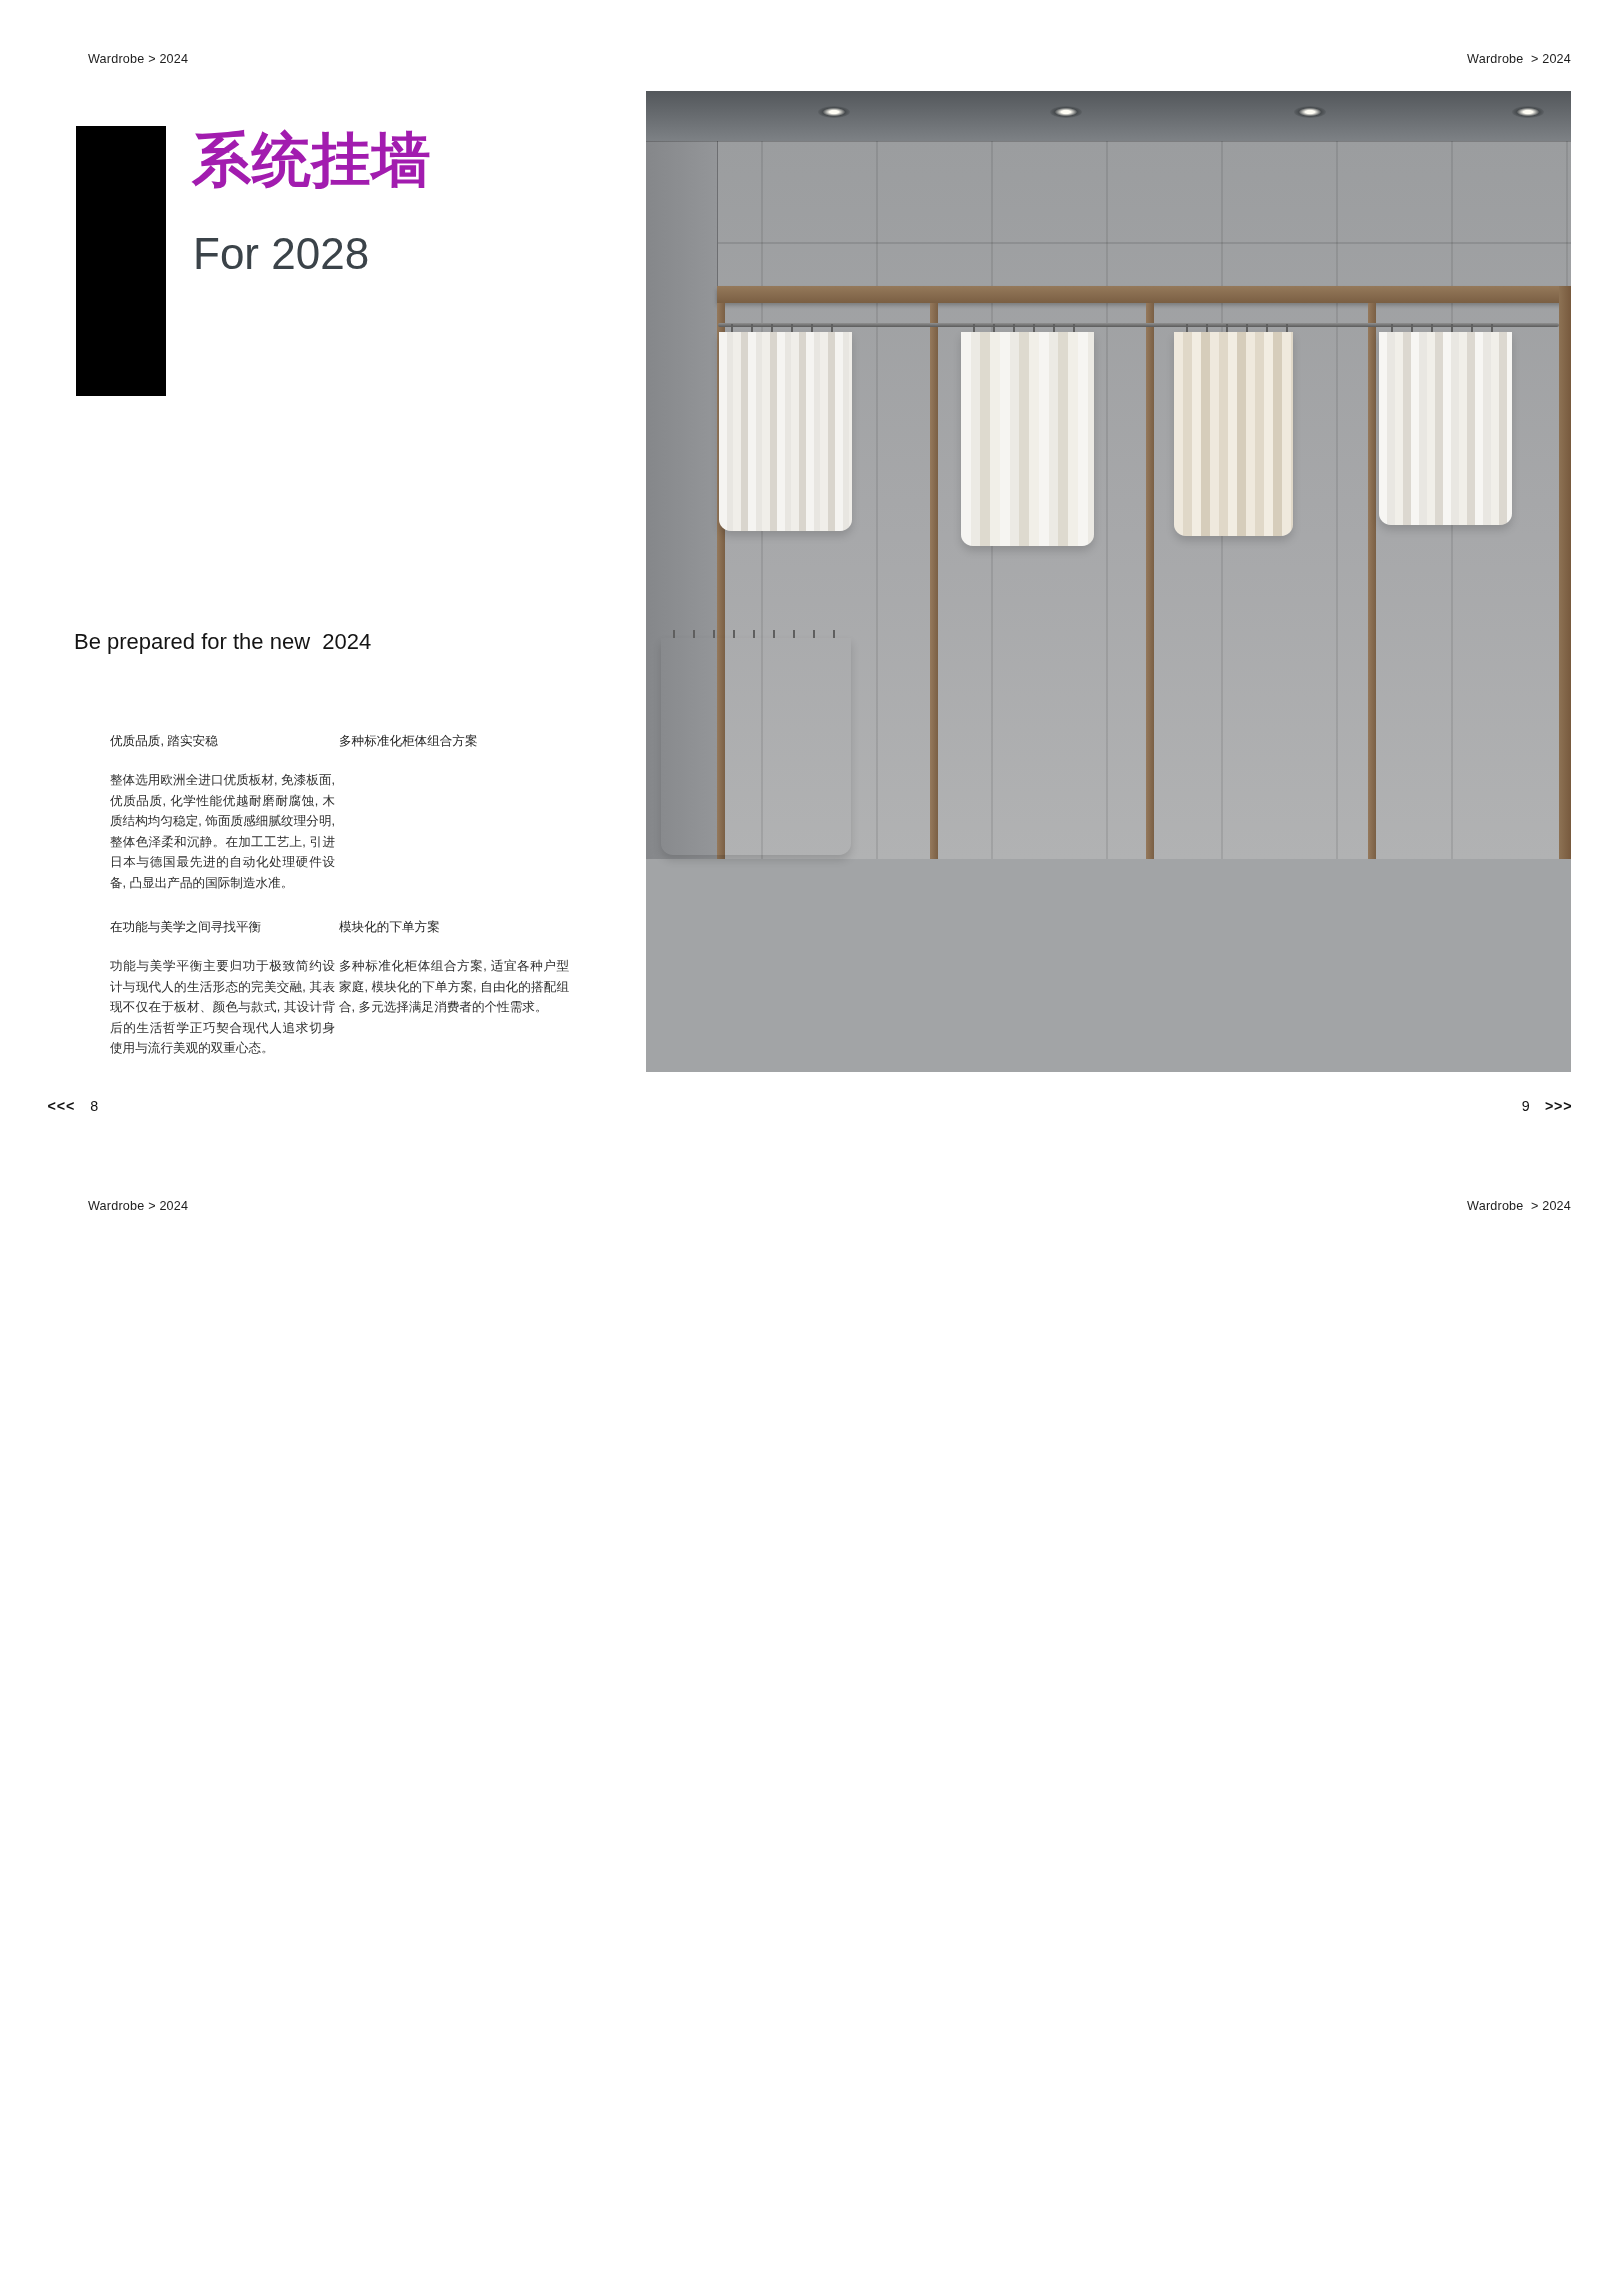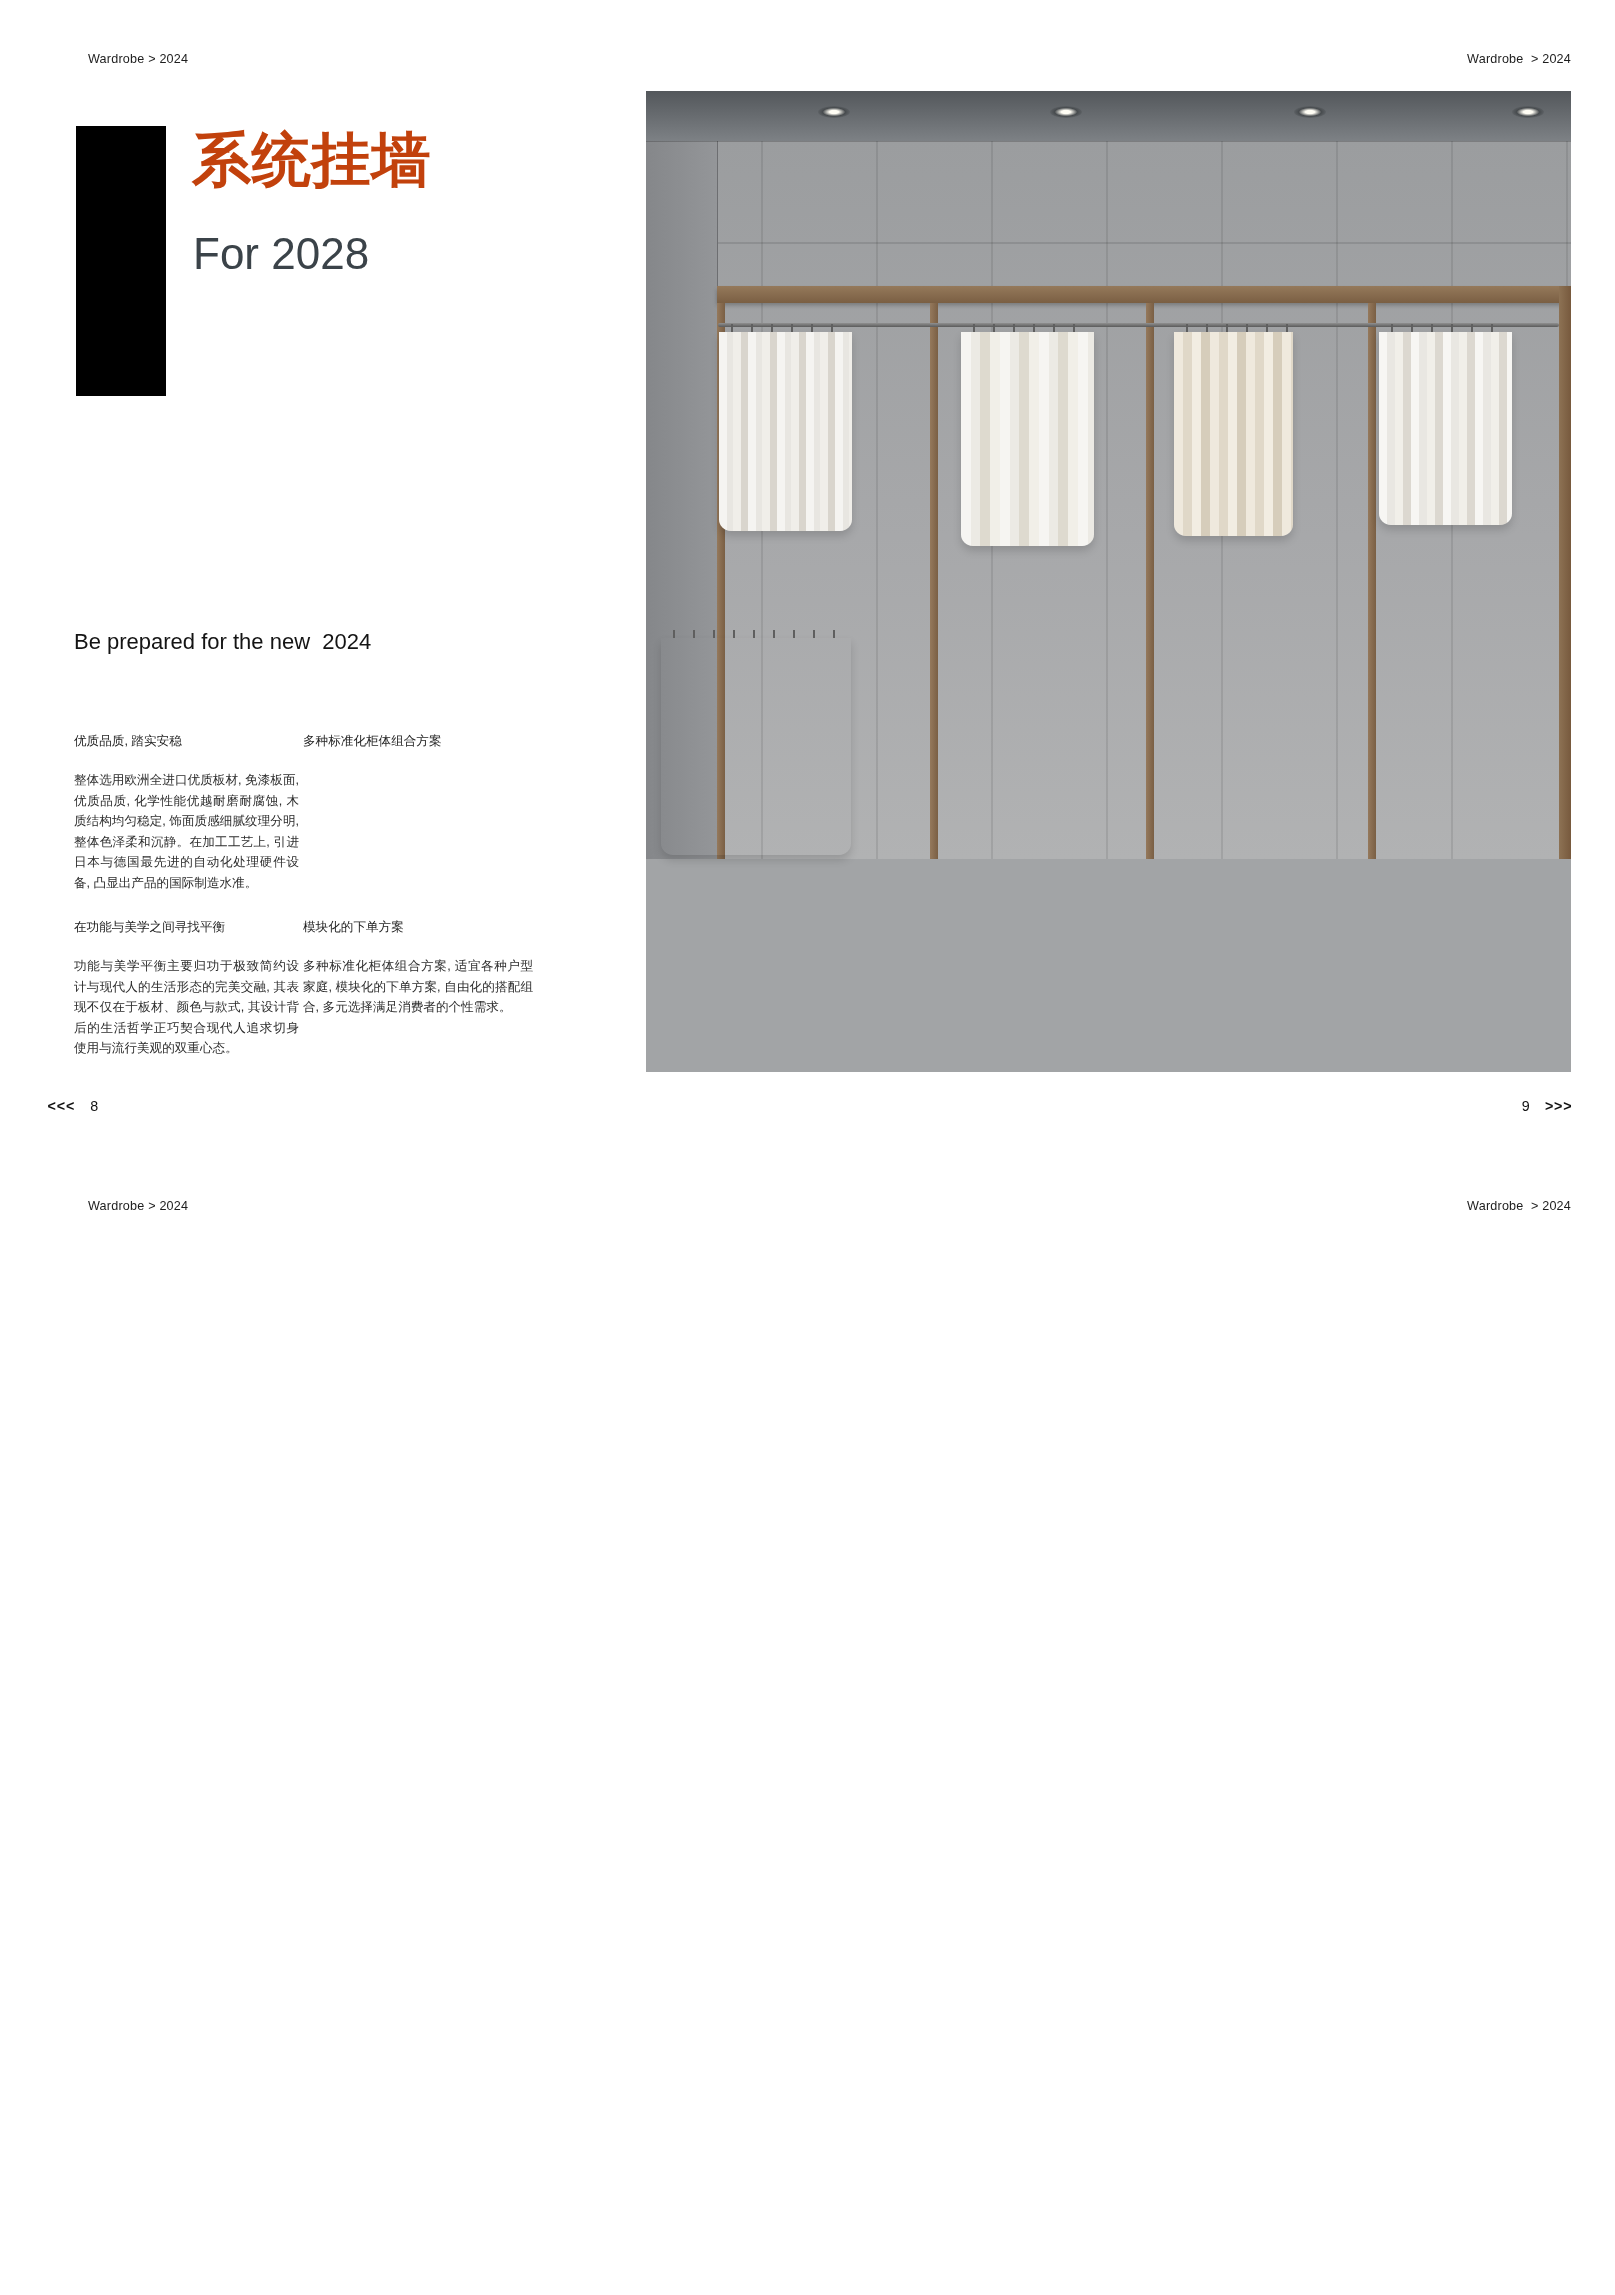--- a/index.html
+++ b/index.html
@@ -9,26 +9,26 @@
 
   
   .hdr{position:absolute;font-size:12.6px;color:#1d1d1d;letter-spacing:0.2px;}
   .ftr{position:absolute;font-size:14.3px;color:#111;}
   .ftr .arrows{letter-spacing:0.8px;font-weight:bold;}
   .ftr span{margin:0 7.6px;}
 
   
   .black-block{position:absolute;left:76px;top:126px;width:90px;height:270px;background:#000;}
   .title{position:absolute;left:192px;top:128px;margin:0;font-size:59px;line-height:1.1;
-         font-weight:bold;color:#c2410c;letter-spacing:0.8px;}
+         font-weight:bold;color:#a21caf;letter-spacing:0.8px;}
   .subtitle{position:absolute;left:193px;top:229px;font-size:44px;color:#3b4349;font-weight:normal;}
 
   .hero-heading{position:absolute;left:74px;top:629px;margin:0;font-size:22px;font-weight:normal;color:#141414;}
 
-  .sec{position:absolute;}
+  .sec{position:absolute;margin-left:36px;}
   .sec h3{margin:0 0 20px 0;font-size:12.6px;font-weight:normal;color:#1f1f1f;}
   .sec p{margin:0;font-size:12.6px;line-height:20.6px;color:#2d2d2d;text-align:justify;}
   .s1{left:74px;top:733px;width:225px;}
   .s2{left:303px;top:733px;width:230px;}
   .s3{left:74px;top:919px;width:225px;}
   .s4{left:303px;top:919px;width:230px;}
 
   
   .hero{position:absolute;left:646px;top:91px;width:925px;height:981px;overflow:hidden;background:#a2a4a6;}
   .hero .ceiling{position:absolute;left:0;top:0;right:0;height:50px;

